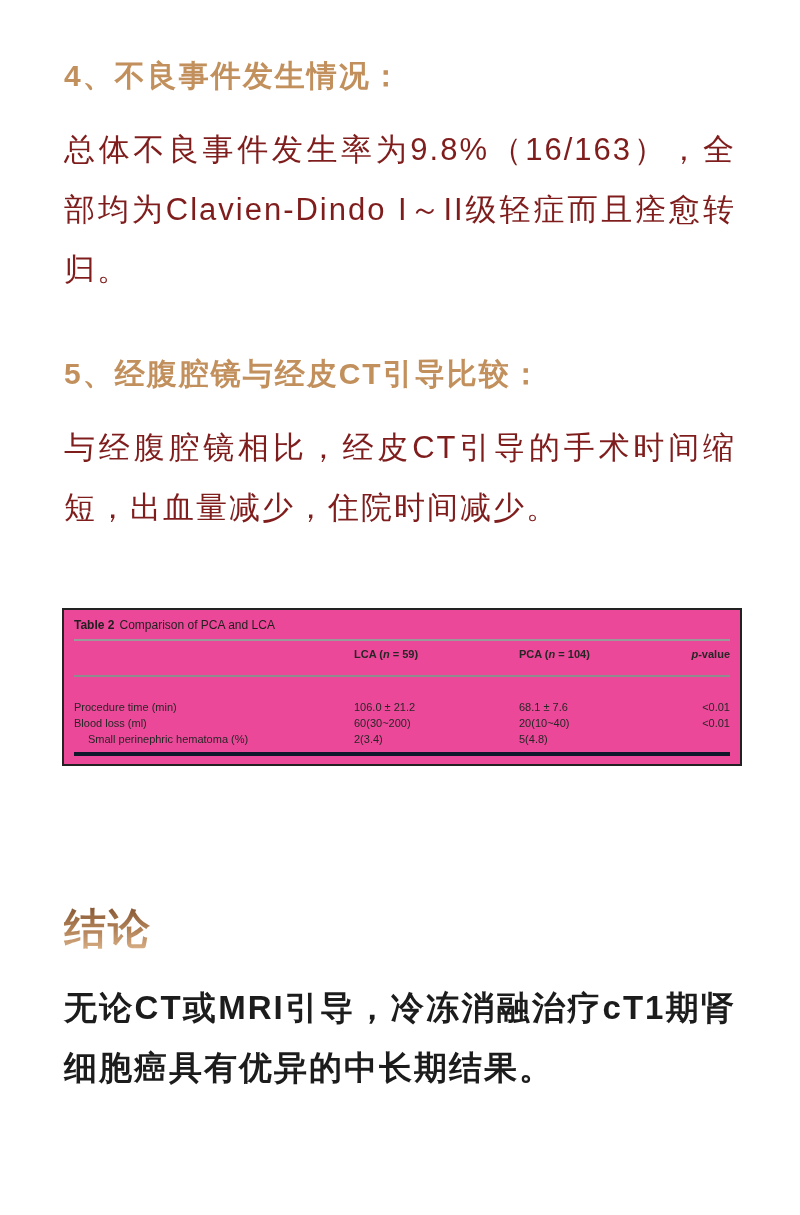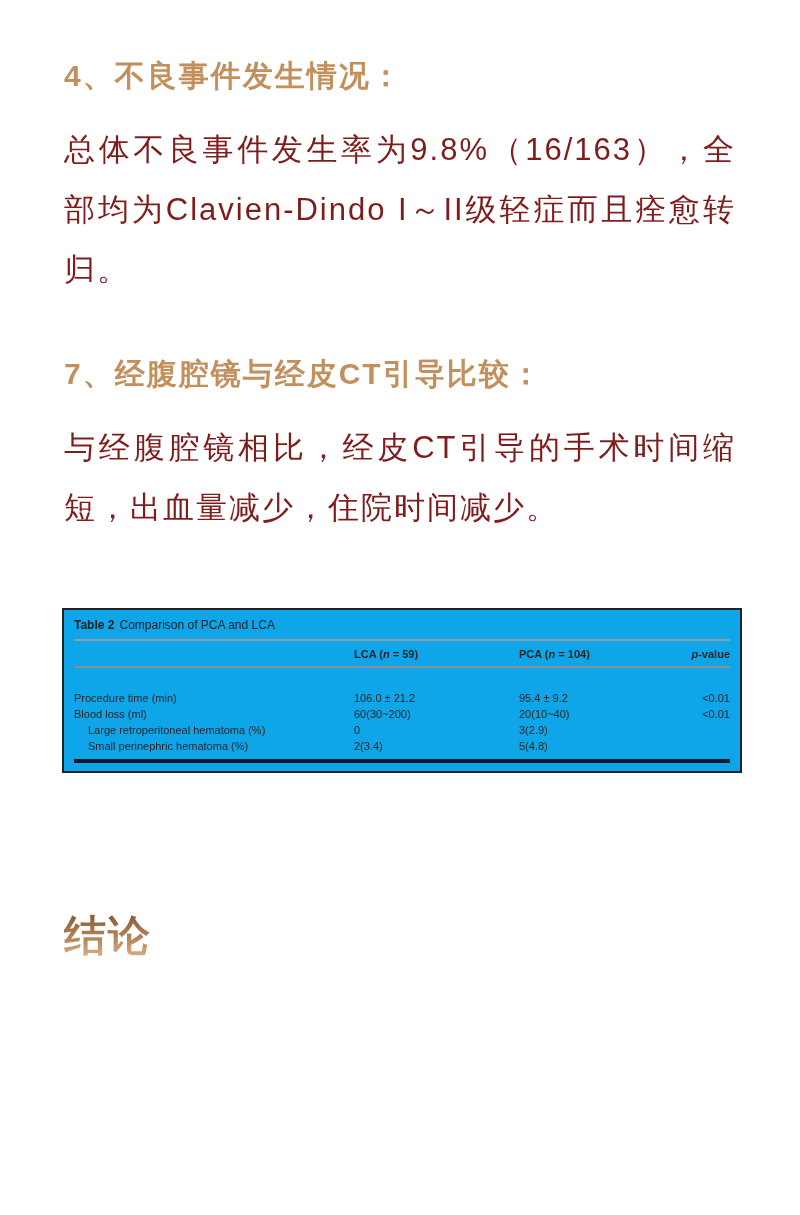--- a/index.html
+++ b/index.html
@@ -39,21 +39,21 @@
     text-align: justify;
   }
   .sec + .sec { margin-top: 56px; }
 
   
   .table-figure {
     margin: 70px 0 0 -2px;
     width: 680px;
     box-sizing: border-box;
     border: 2px solid #222222;
-    background: #0ea5e9;
+    background: #ec4899;
     padding: 7px 10px 8px 10px;
   }
   .tbl-title {
     font-size: 12px;
     line-height: 15px;
     color: #1f1f1f;
     padding: 1px 0 6px 0;
     border-bottom: 2px solid #9a9a9a;
   }
   .tbl-title .tbl-label { font-weight: 700; }
@@ -67,21 +67,21 @@
     color: #262626;
     table-layout: fixed;
   }
   table.cmp col.c1 { width: 280px; }
   table.cmp col.c2 { width: 165px; }
   table.cmp col.c3 { width: 150px; }
   table.cmp col.c4 { width: auto; }
   table.cmp thead th {
     text-align: left;
     font-weight: 700;
-    padding: 7px 0 5px 0;
+    padding: 7px 0 14px 0;
     border-bottom: 2px solid #8d8d8d;
   }
   table.cmp thead th.num { text-align: right; }
   table.cmp tbody td {
     padding: 1.5px 0;
     vertical-align: top;
   }
   table.cmp tbody tr:first-child td { padding-top: 24px; }
   table.cmp tbody tr:last-child td {
     padding-bottom: 6px;
@@ -125,21 +125,21 @@
 <body>
 
 <div class="page">
 
   <section class="sec">
     <h2 class="sec-heading">4、不良事件发生情况：</h2>
     <p class="sec-body">总体不良事件发生率为9.8%（16/163），全部均为Clavien-Dindo I～II级轻症而且痊愈转归。</p>
   </section>
 
   <section class="sec">
-    <h2 class="sec-heading">7、经腹腔镜与经皮CT引导比较：</h2>
+    <h2 class="sec-heading">5、经腹腔镜与经皮CT引导比较：</h2>
     <p class="sec-body">与经腹腔镜相比，经皮CT引导的手术时间缩短，出血量减少，住院时间减少。</p>
   </section>
 
   <figure class="table-figure" style="margin-left:-2px; margin-right:0;">
     <div class="tbl-title">
       <span class="tbl-label">Table 2</span><span class="tbl-caption">Comparison of PCA and LCA</span>
     </div>
     <table class="cmp">
       <colgroup>
         <col class="c1">
@@ -152,42 +152,37 @@
           <th></th>
           <th><span>LCA (</span><span class="ital">n</span><span> = 59)</span></th>
           <th><span>PCA (</span><span class="ital">n</span><span> = 104)</span></th>
           <th class="num"><span class="ital">p</span><span>-value</span></th>
         </tr>
       </thead>
       <tbody>
         <tr>
           <td>Procedure time (min)</td>
           <td>106.0 ± 21.2</td>
-          <td>95.4 ± 9.2</td>
+          <td>68.1 ± 7.6</td>
           <td class="num">&lt;0.01</td>
         </tr>
         <tr>
           <td>Blood loss (ml)</td>
           <td>60(30~200)</td>
           <td>20(10~40)</td>
           <td class="num">&lt;0.01</td>
-        </tr>
-        <tr class="sub">
-          <td>Large retroperitoneal hematoma (%)</td>
-          <td>0</td>
-          <td>3(2.9)</td>
-          <td class="num"></td>
         </tr>
         <tr class="sub">
           <td>Small perinephric hematoma (%)</td>
           <td>2(3.4)</td>
           <td>5(4.8)</td>
           <td class="num"></td>
         </tr>
       </tbody>
     </table>
   </figure>
 
   <section class="conclusion">
     <h1 class="conclusion-title">结论</h1>
+    <p class="conclusion-body">无论CT或MRI引导，冷冻消融治疗cT1期肾细胞癌具有优异的中长期结果。</p>
   </section>
 
 </div>
 
 </body></html>

